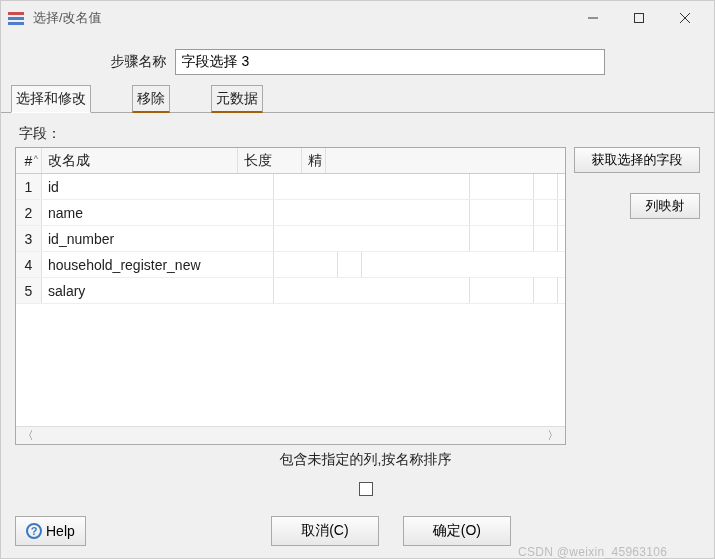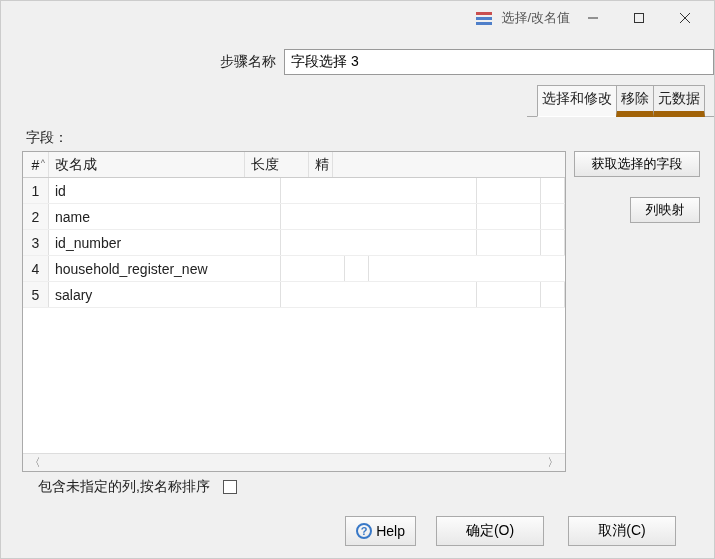--- a/index.html
+++ b/index.html
@@ -1,48 +1,48 @@
 <!DOCTYPE html>
 <html><head>
   <meta charset="utf-8">
   <style>
     * { box-sizing: border-box; margin: 0; padding: 0; }
     body { font-family: "Microsoft YaHei", "Segoe UI", sans-serif; font-size: 13px; color: #222; }
-    .window { width: 715px; height: 559px; background: #f0f0f0; border: 1px solid #ccc; display: flex; flex-direction: column; align-items: flex-end; }
+    .window { width: 715px; height: 559px; background: #f0f0f0; border: 1px solid #ccc; display: flex; flex-direction: column; }
     .titlebar { height: 34px; display: flex; align-items: center; padding: 0 6px; }
     .app-icon { width: 18px; height: 18px; margin-right: 8px; display: flex; align-items: center; justify-content: center; }
     .title-text { flex: 1; color: #555; font-size: 13px; }
     .win-controls { display: flex; gap: 0; }
     .win-btn { width: 46px; height: 30px; display: flex; align-items: center; justify-content: center; color: #555; cursor: pointer; }
     .step-row { display: flex; align-items: center; justify-content: center; padding: 14px 0 10px; gap: 8px; }
     .step-label { font-size: 14px; }
     .step-input { width: 430px; height: 26px; border: 1px solid #999; padding: 0 6px; font-size: 14px; background: #fff; }
     .tabs-row { display: flex; padding: 0 10px; border-bottom: 1px solid #aaa; }
     .tab { padding: 4px 4px 3px; border: 1px solid #aaa; border-bottom: 1px solid #fff; background: #f8f8f8; margin-right: -1px; margin-bottom: -1px; font-size: 14px; cursor: pointer; position: relative; }
-    .tab.inactive { border-bottom: 6px solid #a16207; background: #f0f0f0; }
+    .tab.inactive { border-bottom: 2px solid #a16207; background: #f0f0f0; margin-left: 42px; }
     .content { flex: 1; padding: 8px 14px 0; display: flex; flex-direction: column; }
     .fields-label { font-size: 14px; margin: 4px 0 4px 4px; }
     .mid-row { display: flex; gap: 8px; flex: 1; min-height: 0; }
     .grid-wrap { flex: 1; border: 1px solid #aaa; display: flex; flex-direction: column; background: #fff; min-height: 0; }
     .grid-head { display: flex; border-bottom: 1px solid #ccc; height: 26px; background: #f7f7f7; }
     .gh, .gc { border-right: 1px solid #e0e0e0; padding: 3px 6px; font-size: 14px; display: flex; align-items: center; overflow: hidden; white-space: nowrap; }
     .gh-sort { position: absolute; right: 3px; top: 6px; font-size: 9px; color: #666; }
     .gh { position: relative; }
     .c-num { width: 26px; justify-content: center; background: #f7f7f7; }
     .c-name { width: 232px; }
     .c-rename { width: 196px; }
     .c-len { width: 64px; }
     .c-prec { width: 24px; }
     .grid-body { flex: 1; overflow: hidden; }
     .gr { display: flex; height: 26px; border-bottom: 1px solid #eee; }
     .grid-hscroll { height: 18px; display: flex; align-items: center; background: #f3f3f3; border-top: 1px solid #ddd; padding: 0 4px; justify-content: space-between; }
     .scroll-arrow { width: 16px; color: #666; font-size: 11px; text-align: center; cursor: pointer; }
     .side-buttons { width: 126px; display: flex; flex-direction: column; gap: 20px; }
     .side-btn { height: 26px; border: 1px solid #aaa; background: linear-gradient(#fcfcfc,#e8e8e8); font-size: 13px; cursor: pointer; }
-    .check-row { display: flex; align-items: center; gap: 13px; padding: 6px 0 10px 16px; font-size: 14px; }
+    .check-row { display: flex; align-items: center; gap: 13px; padding: 6px 0 10px 16px; font-size: 14px; flex-direction: column; }
     .cb { width: 14px; height: 14px; border: 1px solid #555; background: #fff; cursor: pointer; }
     .footer { display: flex; align-items: center; padding: 10px 14px 12px; gap: 10px; }
     .help-btn { display: flex; align-items: center; gap: 4px; height: 30px; padding: 0 10px; border: 1px solid #aaa; background: linear-gradient(#fcfcfc,#e8e8e8); cursor: pointer; font-size: 14px; }
     .help-icon { width: 16px; height: 16px; border: 2px solid #3878c7; border-radius: 50%; color: #3878c7; font-weight: bold; font-size: 11px; display: flex; align-items: center; justify-content: center; }
     .footer-spacer { flex: 1; }
     .dlg-btn { width: 108px; height: 30px; border: 1px solid #aaa; background: linear-gradient(#fcfcfc,#e8e8e8); font-size: 14px; cursor: pointer; margin-right: 14px; }
     .watermark { position: absolute; left: 518px; top: 545px; font-size: 12px; color: #bdbdbd; letter-spacing: 0.3px; }
     .outer { position: relative; width: 715px; height: 559px; }
   </style>
 </head>
@@ -154,18 +154,19 @@
       <span class="cb"></span>
     </div>
   </div>
 
   <div class="footer">
     <button class="help-btn">
       <span class="help-icon">?</span>
       <span>Help</span>
     </button>
     <div class="footer-spacer"></div>
+    <button class="dlg-btn">取消(C)</button>
     <button class="dlg-btn">确定(O)</button>
-    <button class="dlg-btn">取消(C)</button>
     <div class="footer-spacer"></div>
   </div>
 </div>
+<div class="watermark">CSDN @weixin_45963106</div>
 </div>
 
 </body></html>

